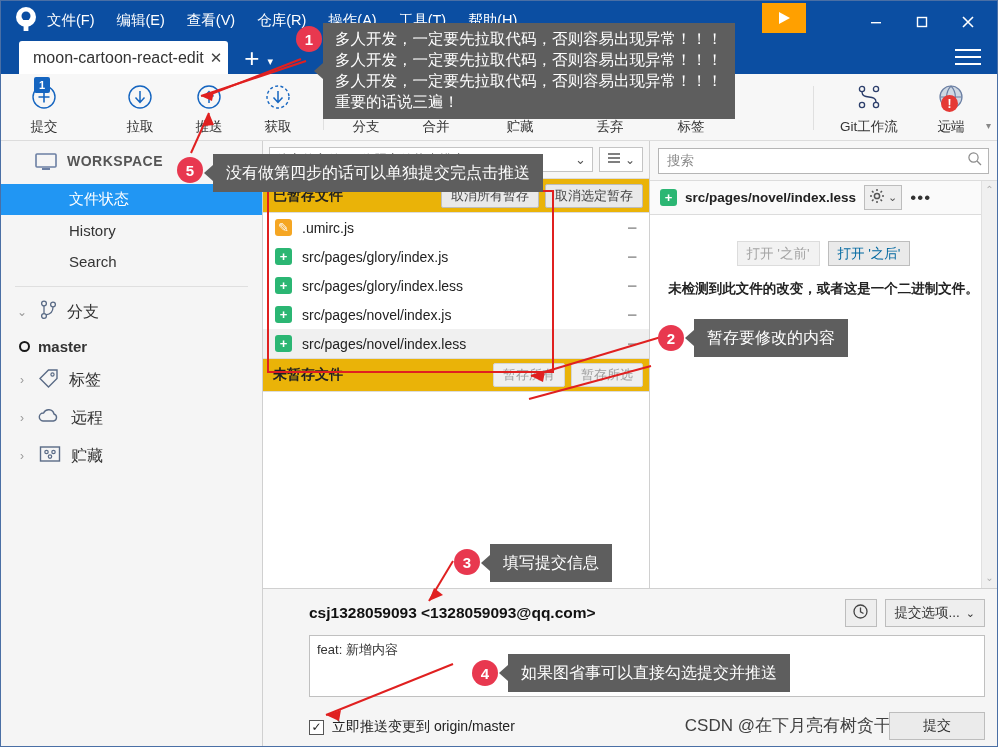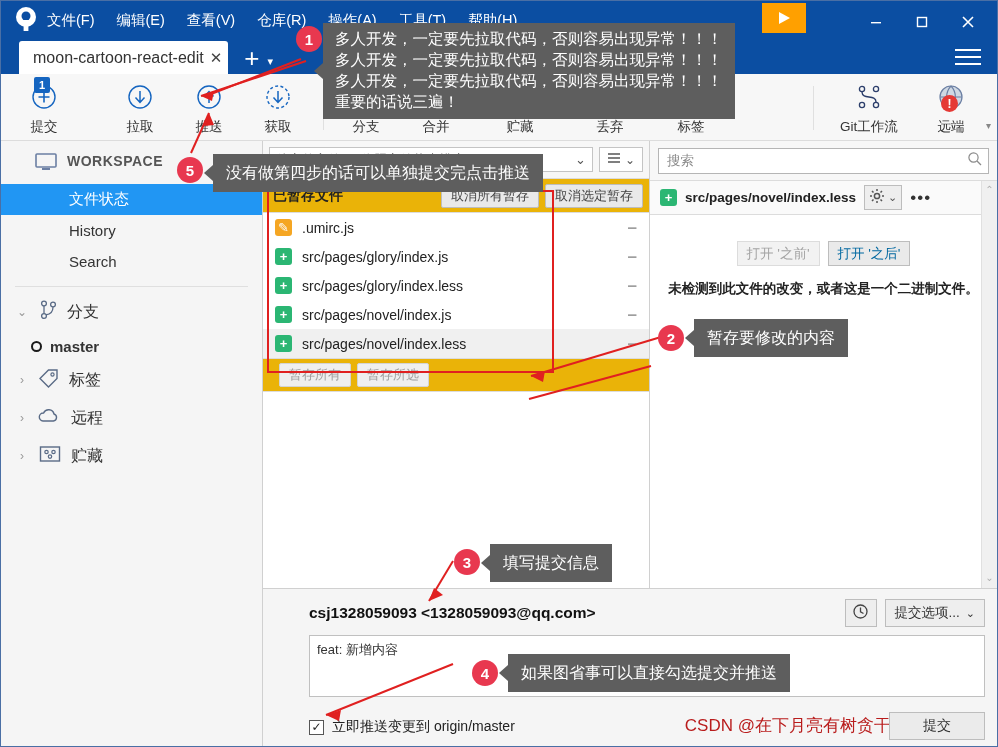--- a/index.html
+++ b/index.html
@@ -133,21 +133,21 @@
   .side-div { height: 1px; background: #dfdfdf; margin: 9px 14px 6px 14px; }
   .side-group {
     height: 38px; display: flex; align-items: center; gap: 9px;
     padding-left: 14px; font-size: 16px; color: #333; cursor: pointer;
   }
   .side-group .chev { width: 14px; color: #9a9a9a; font-size: 12px; text-align: center; }
   .side-sub {
     height: 30px; display: flex; align-items: center; gap: 8px;
     padding-left: 46px; font-size: 15px; color: #333; cursor: pointer;
   }
-  .side-sub.current { font-weight: bold; padding-left: 30px; }
+  .side-sub.current { font-weight: bold; padding-left: 18px; }
   .dot {
     width: 11px; height: 11px; border: 2px solid #1a1a1a; border-radius: 50%;
     display: inline-block;
   }
 
   
   .center {
     position: absolute; left: 262px; top: 140px; right: 348px; bottom: 158px;
     background: #fff;
   }
@@ -273,21 +273,21 @@
   }
   .pushlabel { font-size: 14px; color: #222; }
   .commit-btn {
     position: absolute; right: 12px; bottom: 6px; width: 96px; height: 28px;
     border: 1px solid #bdbdbd; background: #ebebeb; color: #333;
     display: flex; align-items: center; justify-content: center;
     font-size: 14px; cursor: pointer;
   }
   .watermark {
     position: absolute; right: 106px; bottom: 9px;
-    font-size: 17px; color: #b91c1c; white-space: nowrap;
+    font-size: 17px; color: #404040; white-space: nowrap;
   }
 
   
   .anno-bubble {
     position: absolute; background: #5e5e5e; color: #fff;
     font-size: 16px; padding: 8px 13px; white-space: nowrap; z-index: 40;
     line-height: 1.35;
   }
   .anno-bubble.multiline { font-size: 15.5px; padding: 6px 12px; }
   .anno-bubble .tail {
@@ -620,20 +620,21 @@
         <span class="fminus">–</span>
       </div>
       <div class="filerow sel">
         <span class="fico add">+</span>
         <span class="fname">src/pages/novel/index.less</span>
         <span class="fminus">–</span>
       </div>
     </div>
 
     <div class="sec-header" style="border-top:1px solid #dcdcdc;">
+      <span class="sec-title">未暂存文件</span>
       <span class="sm-btn disabled">暂存所有</span>
       <span class="sm-btn disabled">暂存所选</span>
     </div>
     <div class="unstaged-body" style="height:146px;"></div>
   </div>
 
   <div class="rightpanel">
     <div class="searchrow">
       <div class="searchbox">
         <input type="text" placeholder="搜索" style="">

